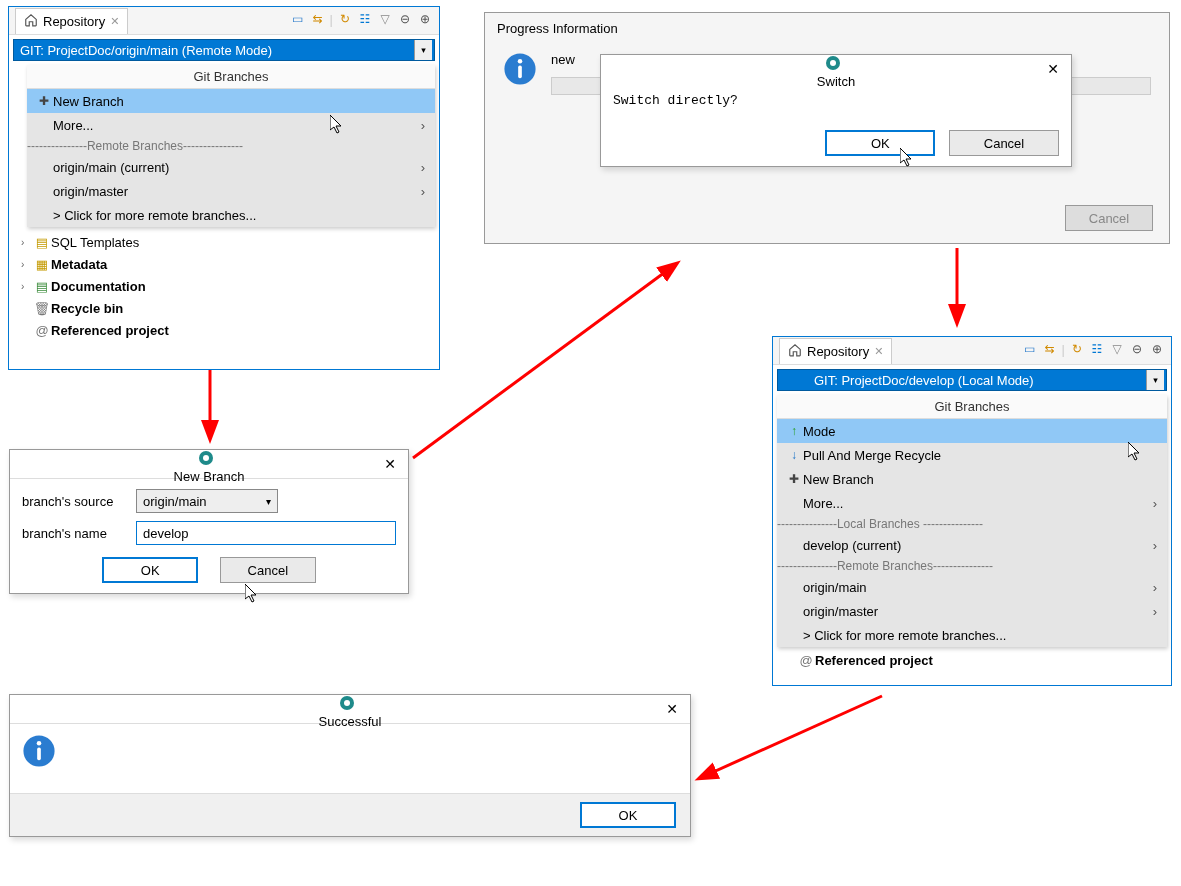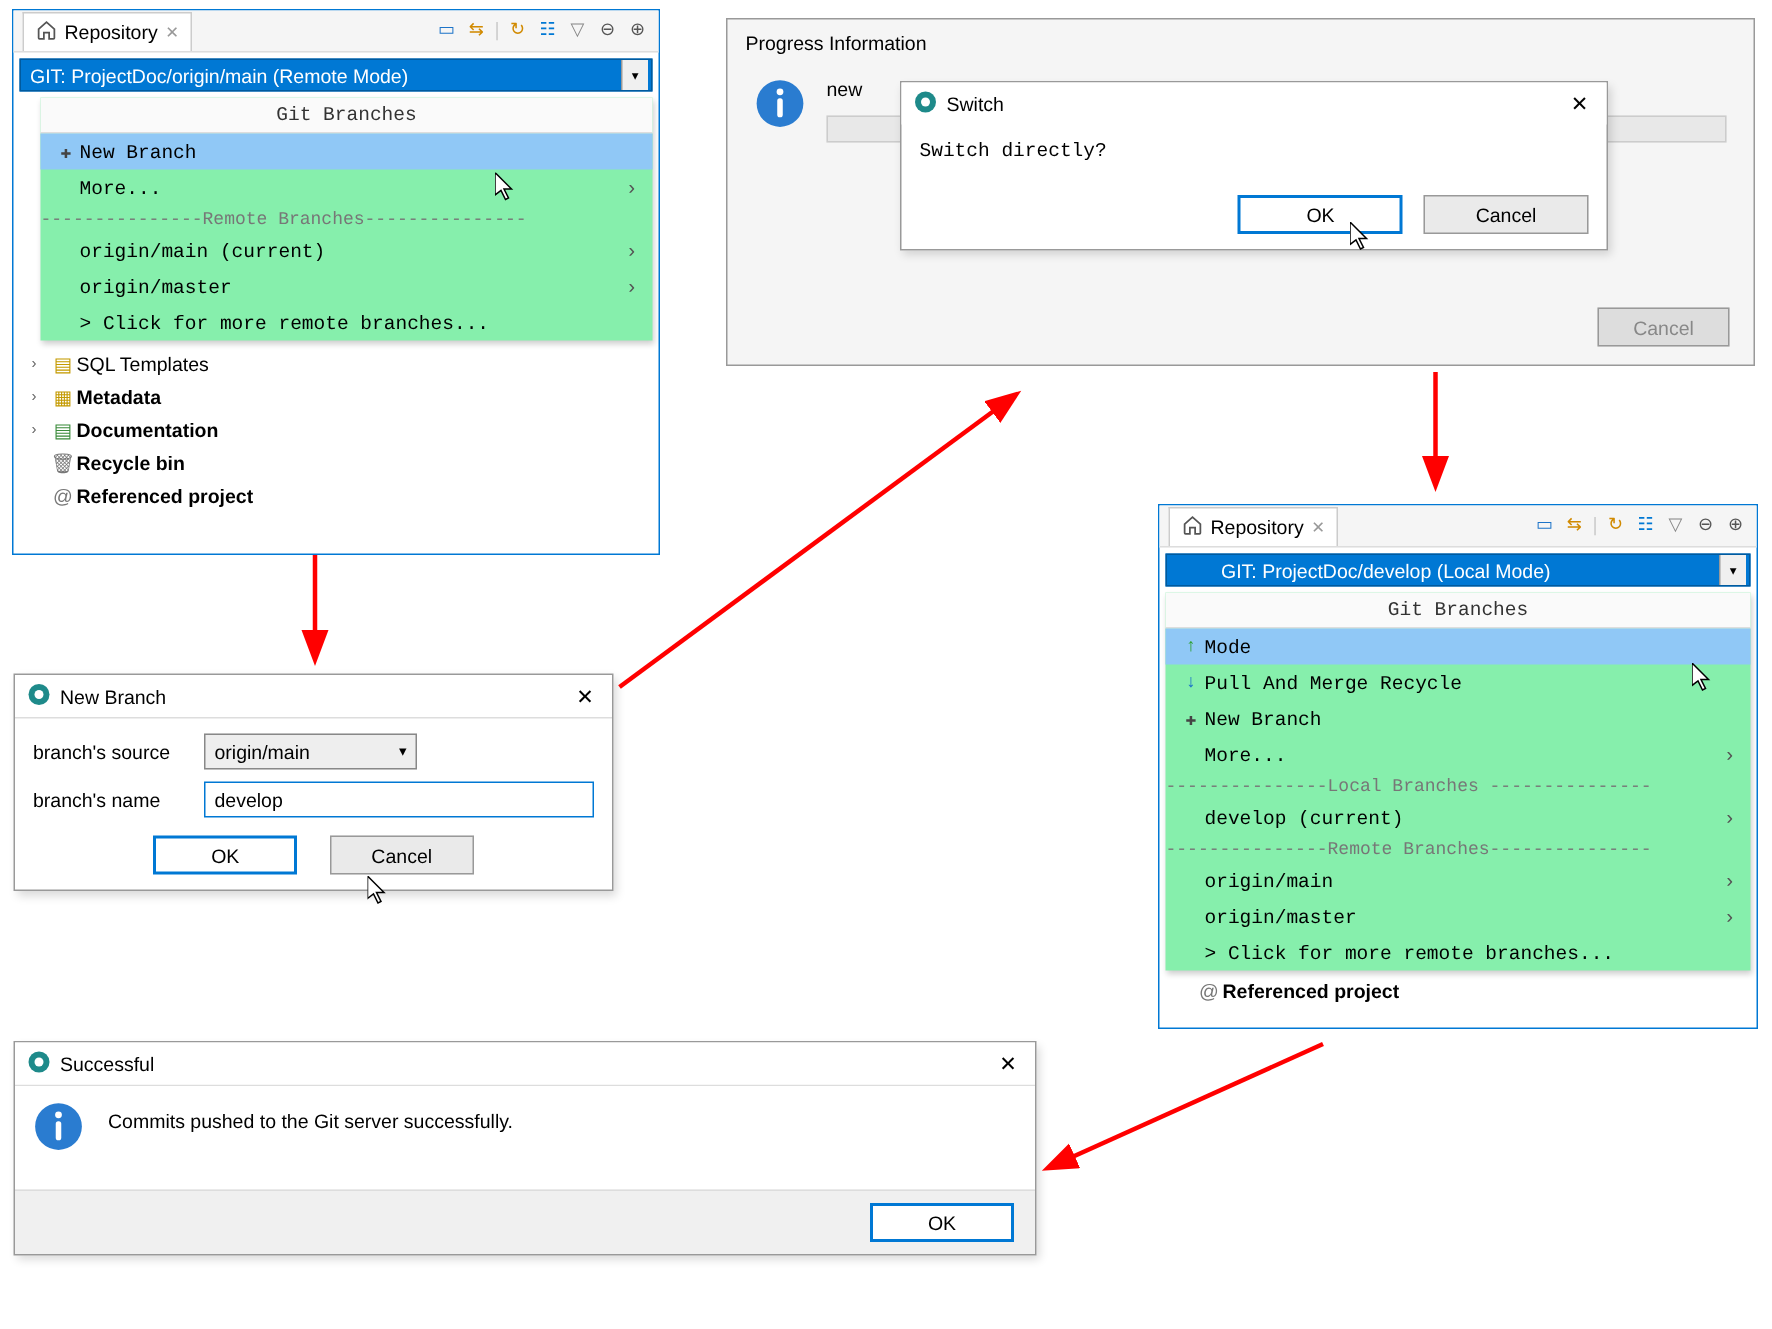--- a/index.html
+++ b/index.html
@@ -9,35 +9,35 @@
 
 
 .tabbar { height: 28px; display: flex; align-items: flex-end; background: #f5f5f5; border-bottom: 1px solid #ddd; padding-left: 6px; position: relative; }
 .tab { height: 26px; display: flex; align-items: center; gap: 5px; padding: 0 8px; background: #fff; border: 1px solid #ccc; border-bottom: none; font-size: 13px; }
 .tab-close { color: #999; font-size: 11px; }
 .toolbar-icons { position: absolute; right: 6px; top: 4px; display: flex; gap: 4px; align-items: center; font-size: 13px; }
 .ico { width: 16px; height: 16px; display: flex; align-items: center; justify-content: center; font-size: 12px; }
 .blue-select { background: #0078d4; color: #fff; height: 22px; display: flex; align-items: center; padding: 0 22px 0 6px; font-size: 13px; border: 1px solid #005a9e; position: relative; }
 .blue-select .dd { position: absolute; right: 2px; top: 0; width: 18px; height: 100%; background: #f0f0f0; color: #000; display: flex; align-items: center; justify-content: center; border-left: 1px solid #999; font-size: 9px; }
 .branches-header { text-align: center; font-size: 13px; padding: 4px 0; color: #333; background: #fafafa; border-bottom: 1px solid #ddd; }
-.menu-list { background: #86efac; box-shadow: 1px 2px 4px rgba(0,0,0,0.2); font-family: Liberation Mono, monospace; }
+.menu-list { background: #e5e5e5; box-shadow: 1px 2px 4px rgba(0,0,0,0.2); }
 .menu-item { display: flex; align-items: center; height: 24px; padding: 0 10px 0 8px; position: relative; font-size: 13px; }
 .menu-item.sel { background: #90c8f6; }
 .menu-item .chev { position: absolute; right: 10px; font-size: 13px; color: #555; }
 .menu-sep { color: #777; font-size: 12px; padding: 2px 0; }
 .menu-glyph { width: 18px; display: inline-flex; justify-content: center; font-size: 12px; color: #444; }
 .tree { padding: 2px 0; }
 .tree-item { display: flex; align-items: center; height: 22px; padding-left: 12px; font-size: 13px; }
 .tree-item .exp { width: 12px; color: #666; font-size: 10px; }
 .tree-item .tico { width: 18px; font-size: 13px; text-align: center; }
 .bold { font-weight: bold; }
 
 
 .dlg { position: absolute; background: #fff; border: 1px solid #999; box-shadow: 2px 3px 6px rgba(0,0,0,0.15); }
-.dlg-title { height: 28px; display: flex; align-items: center; padding: 0 8px; font-size: 13px; position: relative; background: #fff; }
+.dlg-title { height: 28px; display: flex; align-items: center; padding: 0 8px; font-size: 13px; position: relative; background: #fff; flex-direction: column; }
 .dlg-close { position: absolute; right: 6px; top: 4px; width: 24px; height: 20px; display: flex; align-items: center; justify-content: center; font-size: 14px; }
 .dlg-body { padding: 10px 12px; }
 .btn { min-width: 88px; height: 26px; border: 1px solid #999; background: #eaeaea; display: inline-flex; align-items: center; justify-content: center; font-size: 13px; cursor: pointer; }
 .btn.primary { border: 2px solid #0078d4; background: #fff; }
 
 
 .cursor { position: absolute; width: 16px; height: 22px; pointer-events: none; z-index: 10; }
 .cursor svg { display: block; }
 
 
@@ -324,21 +324,20 @@
     <span class="dlg-close">✕</span>
   </div>
   <div class="dlg-body sep-top" style="display:flex; align-items:flex-start; gap:16px; min-height:70px;">
     <span class="info-svg">
       <svg width="34" height="34" viewBox="0 0 24 24">
           <circle cx="12" cy="12" r="11" fill="#2a7cd0"></circle>
           <circle cx="12" cy="6.5" r="1.6" fill="#fff"></circle>
           <rect x="10.7" y="9.5" width="2.6" height="9" rx="1.2" fill="#fff"></rect>
         </svg>
     </span>
-    <span style="padding-top:6px;">Commits pushed to the Git server successfully.</span>
   </div>
   <div style="background:#f0f0f0; padding:8px 14px; text-align:right; border-top:1px solid #ddd;">
     <span class="btn primary" style="min-width:96px;">OK</span>
   </div>
 </div>
 
 <svg class="arrow" style="left:195px; top:370px; width:30px; height:80px;">
   <defs>
       <marker id="ah1" markerWidth="10" markerHeight="10" refX="6" refY="3" orient="auto">
         <path d="M0,0 L0,6 L8,3 z" fill="#ff0000"></path>

